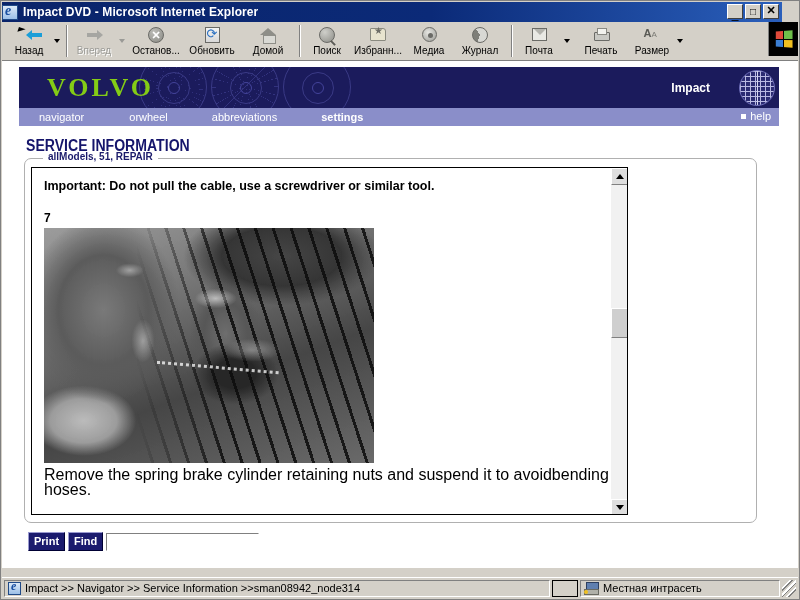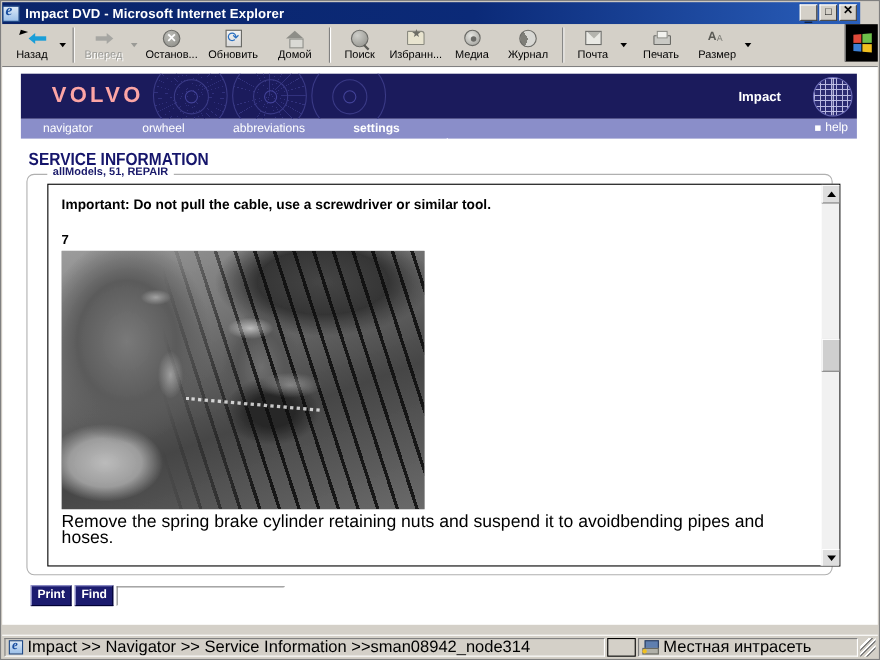--- a/index.html
+++ b/index.html
@@ -272,22 +272,22 @@
     width: 760px;
   }
   .volvo-bar {
     height: 41px;
     background: #1b1b5c;
     position: relative;
     overflow: hidden;
     display:flex; align-items:center;
   }
   .volvo-logo {
-    color:#fca5a5; font-family:Liberation Sans, sans-serif;
-    font-weight:bold; font-size:20px;
+    color:#84cc16; font-family:Liberation Serif, serif;
+    font-weight:bold; font-size:26px;
     letter-spacing: 3px;
     margin-left: 28px;
     z-index: 3;
   }
   .wheels { position:absolute; left:120px; top:-14px; display:flex; gap:4px; z-index:1;}
   .wheel {
     width: 68px; height: 68px; border-radius: 50%;
     border: 1px solid #3a3a86;
     position: relative;
   }
@@ -372,22 +372,22 @@
     border-radius: 7px;
     background: transparent;
   }
   .si-legend {
     position:absolute; left:18px; top:-8px;
     background:#ffffff; padding:0 5px;
     font-size:10px; font-weight:bold; color:#1b1b6b;
     white-space:nowrap;
   }
   .si-inner {
-    position:absolute; left:18px; top:8px;
-    width: 721px; height: 348px;
+    position:absolute; left:6px; top:8px;
+    width: 597px; height: 348px;
     border: 1px solid #000000;
     background:#ffffff;
     overflow:hidden;
   }
   .si-content {
     position:absolute; left:0; top:0;
     width: 704px; height: 348px;
     padding: 10px 8px 0 10px;
     overflow:hidden;
   }
@@ -515,21 +515,21 @@
     border-top: 1px solid #ffffff;
     display:flex; align-items:center;
     padding: 0 2px;
     gap: 2px;
   }
   .sb-panel {
     height: 17px;
     border: 1px solid;
     border-color:#808080 #ffffff #ffffff #808080;
     display:flex; align-items:center;
-    font-size:15px; color:#000;
+    font-size:11px; color:#000;
     padding: 0 3px;
     gap:4px;
     overflow:hidden; white-space:nowrap;
   }
   .sb-main { flex: 1 1 auto; }
   .sb-gap { width: 26px; flex:none; border-color:#808080 #ffffff #ffffff #808080; border:1px solid; height:17px;}
   .sb-zone { width: 200px; flex:none; }
   .sb-grip {
     width: 14px; height:17px; flex:none;
     background:

